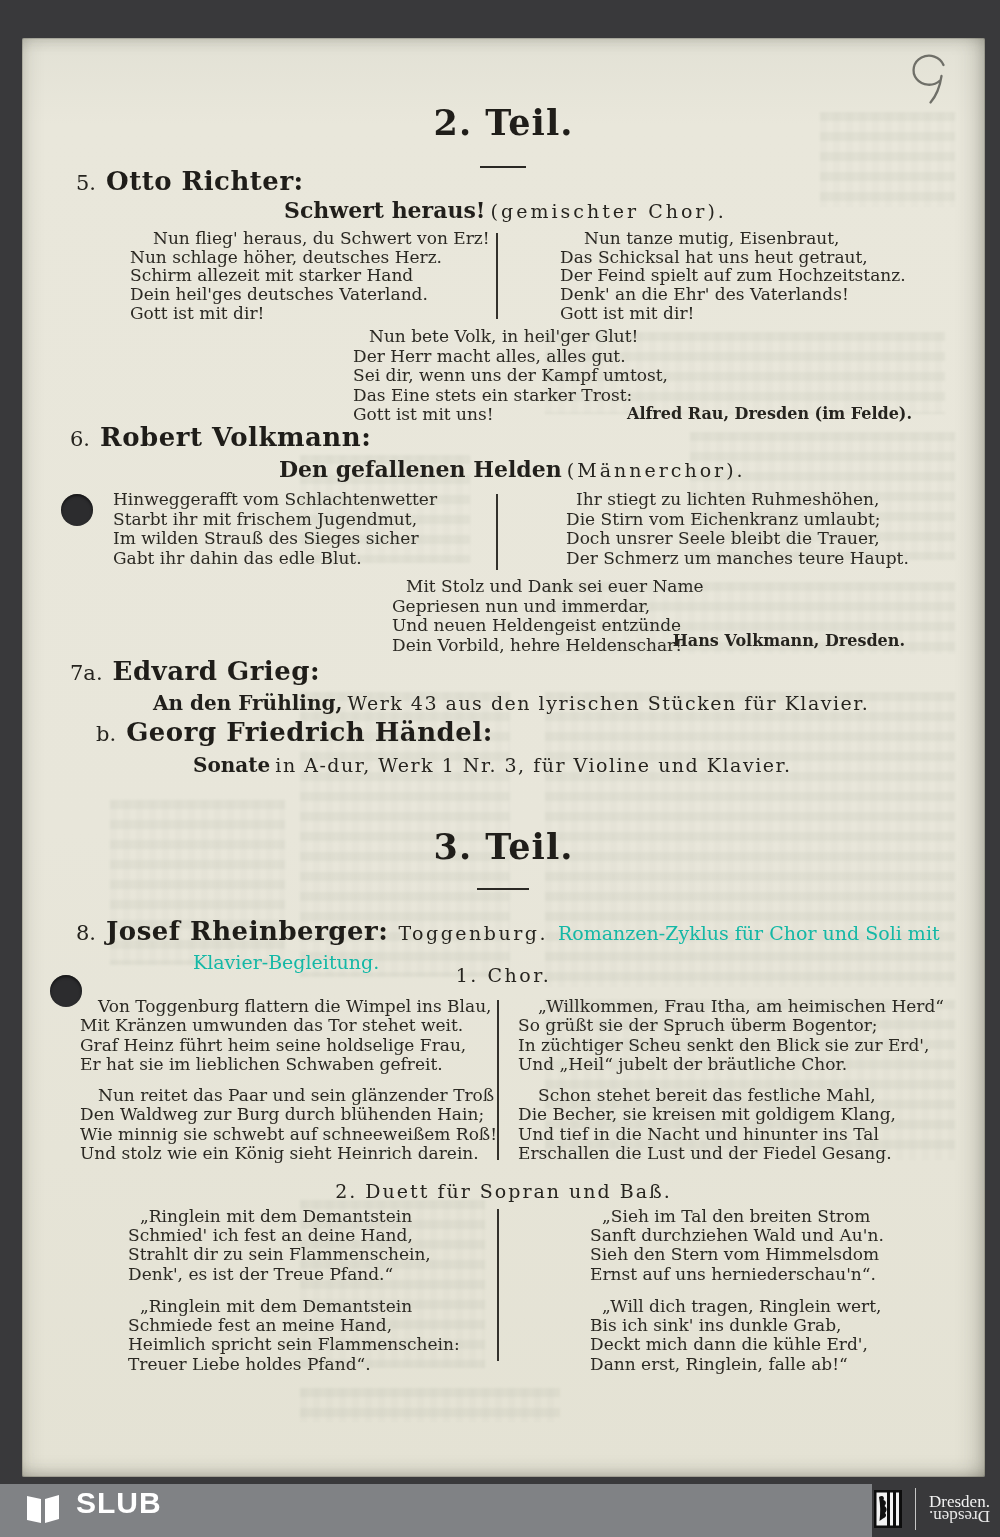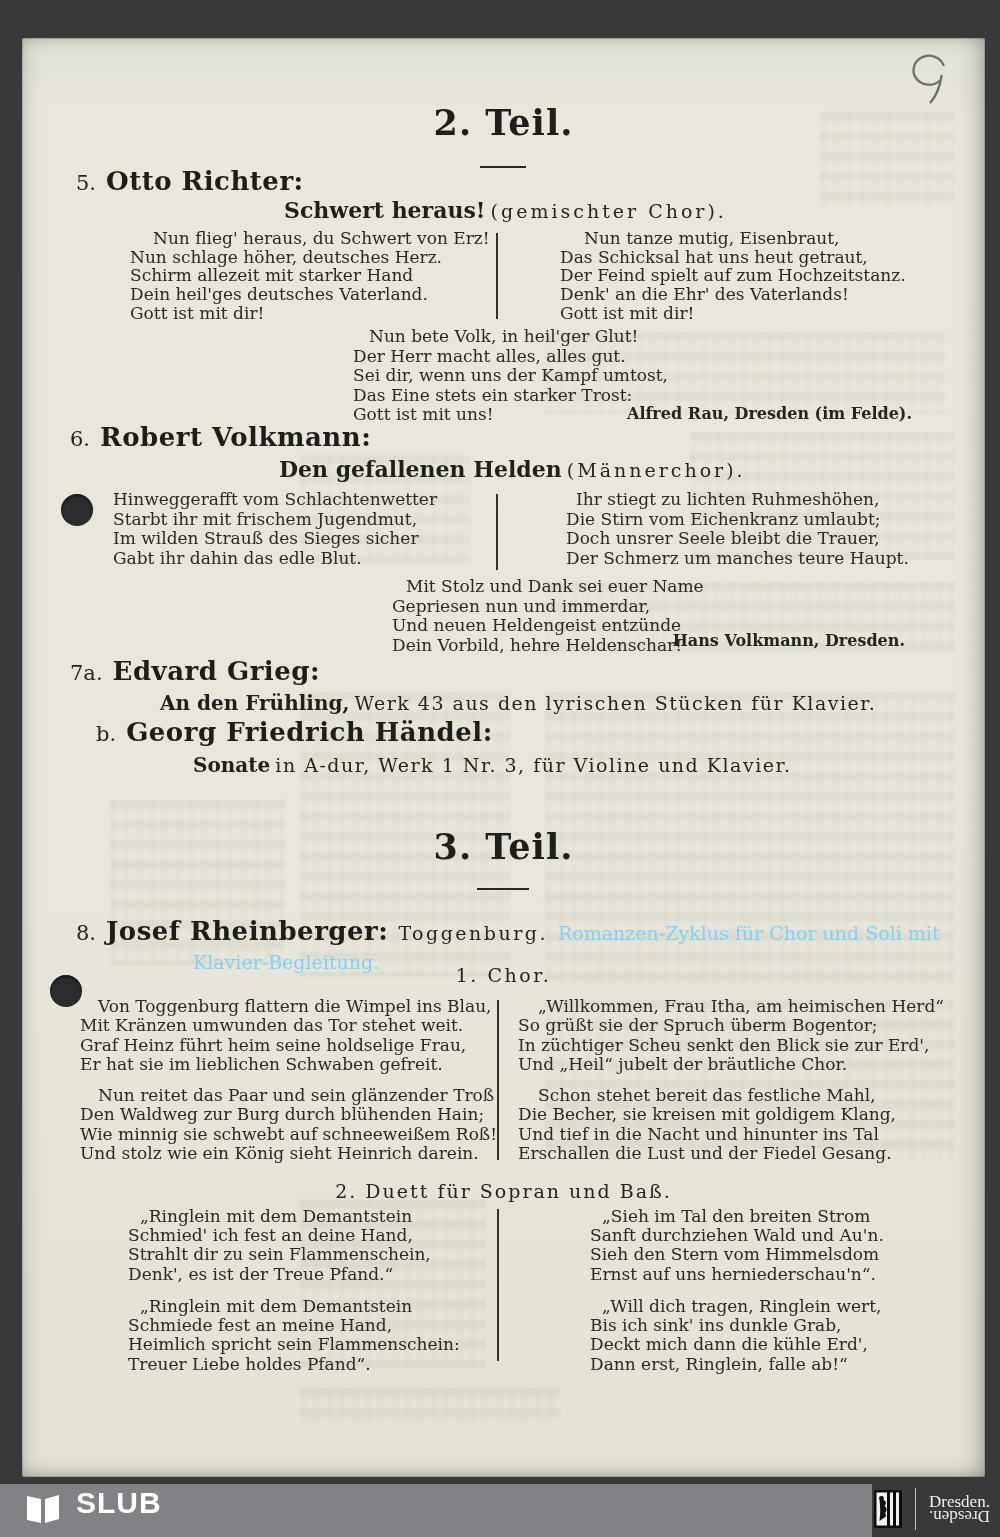--- a/index.html
+++ b/index.html
@@ -32,21 +32,21 @@
   .rule { position:absolute; height:2px; background:#2a2824; }
   .item-head { position:absolute; display:flex; align-items:baseline; gap:10px; white-space:nowrap; }
   .item-num { font-size:21px; color:#26241f; }
   .composer { font-size:26px; font-weight:bold; color:#1f1d19; letter-spacing:.5px; }
   .work-line { position:absolute; white-space:nowrap; }
   .work-title { font-size:22px; font-weight:bold; color:#211f1b; }
   .work-sub { font-size:19px; letter-spacing:3px; color:#26241f; }
   .desc-lead { font-size:20px; font-weight:bold; color:#211f1b; }
   .desc-rest { font-size:19px; letter-spacing:1.5px; color:#26241f; }
   .spaced2 { font-size:19px; letter-spacing:2.5px; color:#26241f; }
-  .plain19 { font-size:19px; color:#7dd3fc; }
+  .plain19 { font-size:19px; color:#14b8a6; }
   .verse { position:absolute; font-size:17px; white-space:nowrap; }
   .lh186 { line-height:18.7px; } .lh195 { line-height:19.5px; }
   .lh196 { line-height:19.6px; } .lh193 { line-height:19.3px; } .lh192 { line-height:19.2px; }
   .verse .vline:first-child { text-indent:var(--ind,18px); }
   .vdiv { position:absolute; width:2px; background:#33312c; }
   .attrib { position:absolute; font-size:16px; font-weight:bold; text-align:right; color:#26241f; white-space:nowrap; }
   .mv-head { font-size:19px; letter-spacing:2.5px; color:#26241f; }
 
   
   .footer { position:absolute; left:0; top:1484px; width:872px; height:53px;
@@ -148,21 +148,21 @@
       <div class="vline">Gepriesen nun und immerdar,</div>
       <div class="vline">Und neuen Heldengeist entzünde</div>
       <div class="vline">Dein Vorbild, hehre Heldenschar!</div>
     </div>
   <div class="attrib" style="left:560px;top:631px;width:345px;">Hans Volkmann, Dresden.</div>
 
   <div class="item-head" style="left:70px;top:656px;">
     <span class="item-num">7a.</span>
     <span class="composer">Edvard Grieg:</span>
   </div>
-  <div class="work-line" style="left:160px;top:691px;">
+  <div class="work-line" style="left:153px;top:691px;">
     <span class="desc-lead">An den Frühling,</span>
     <span class="desc-rest">Werk 43 aus den lyrischen Stücken für Klavier.</span>
   </div>
 
   <div class="item-head" style="left:96px;top:717px;">
     <span class="item-num">b.</span>
     <span class="composer">Georg Friedrich Händel:</span>
   </div>
   <div class="work-line" style="left:193px;top:753px;">
     <span class="desc-lead">Sonate</span>

